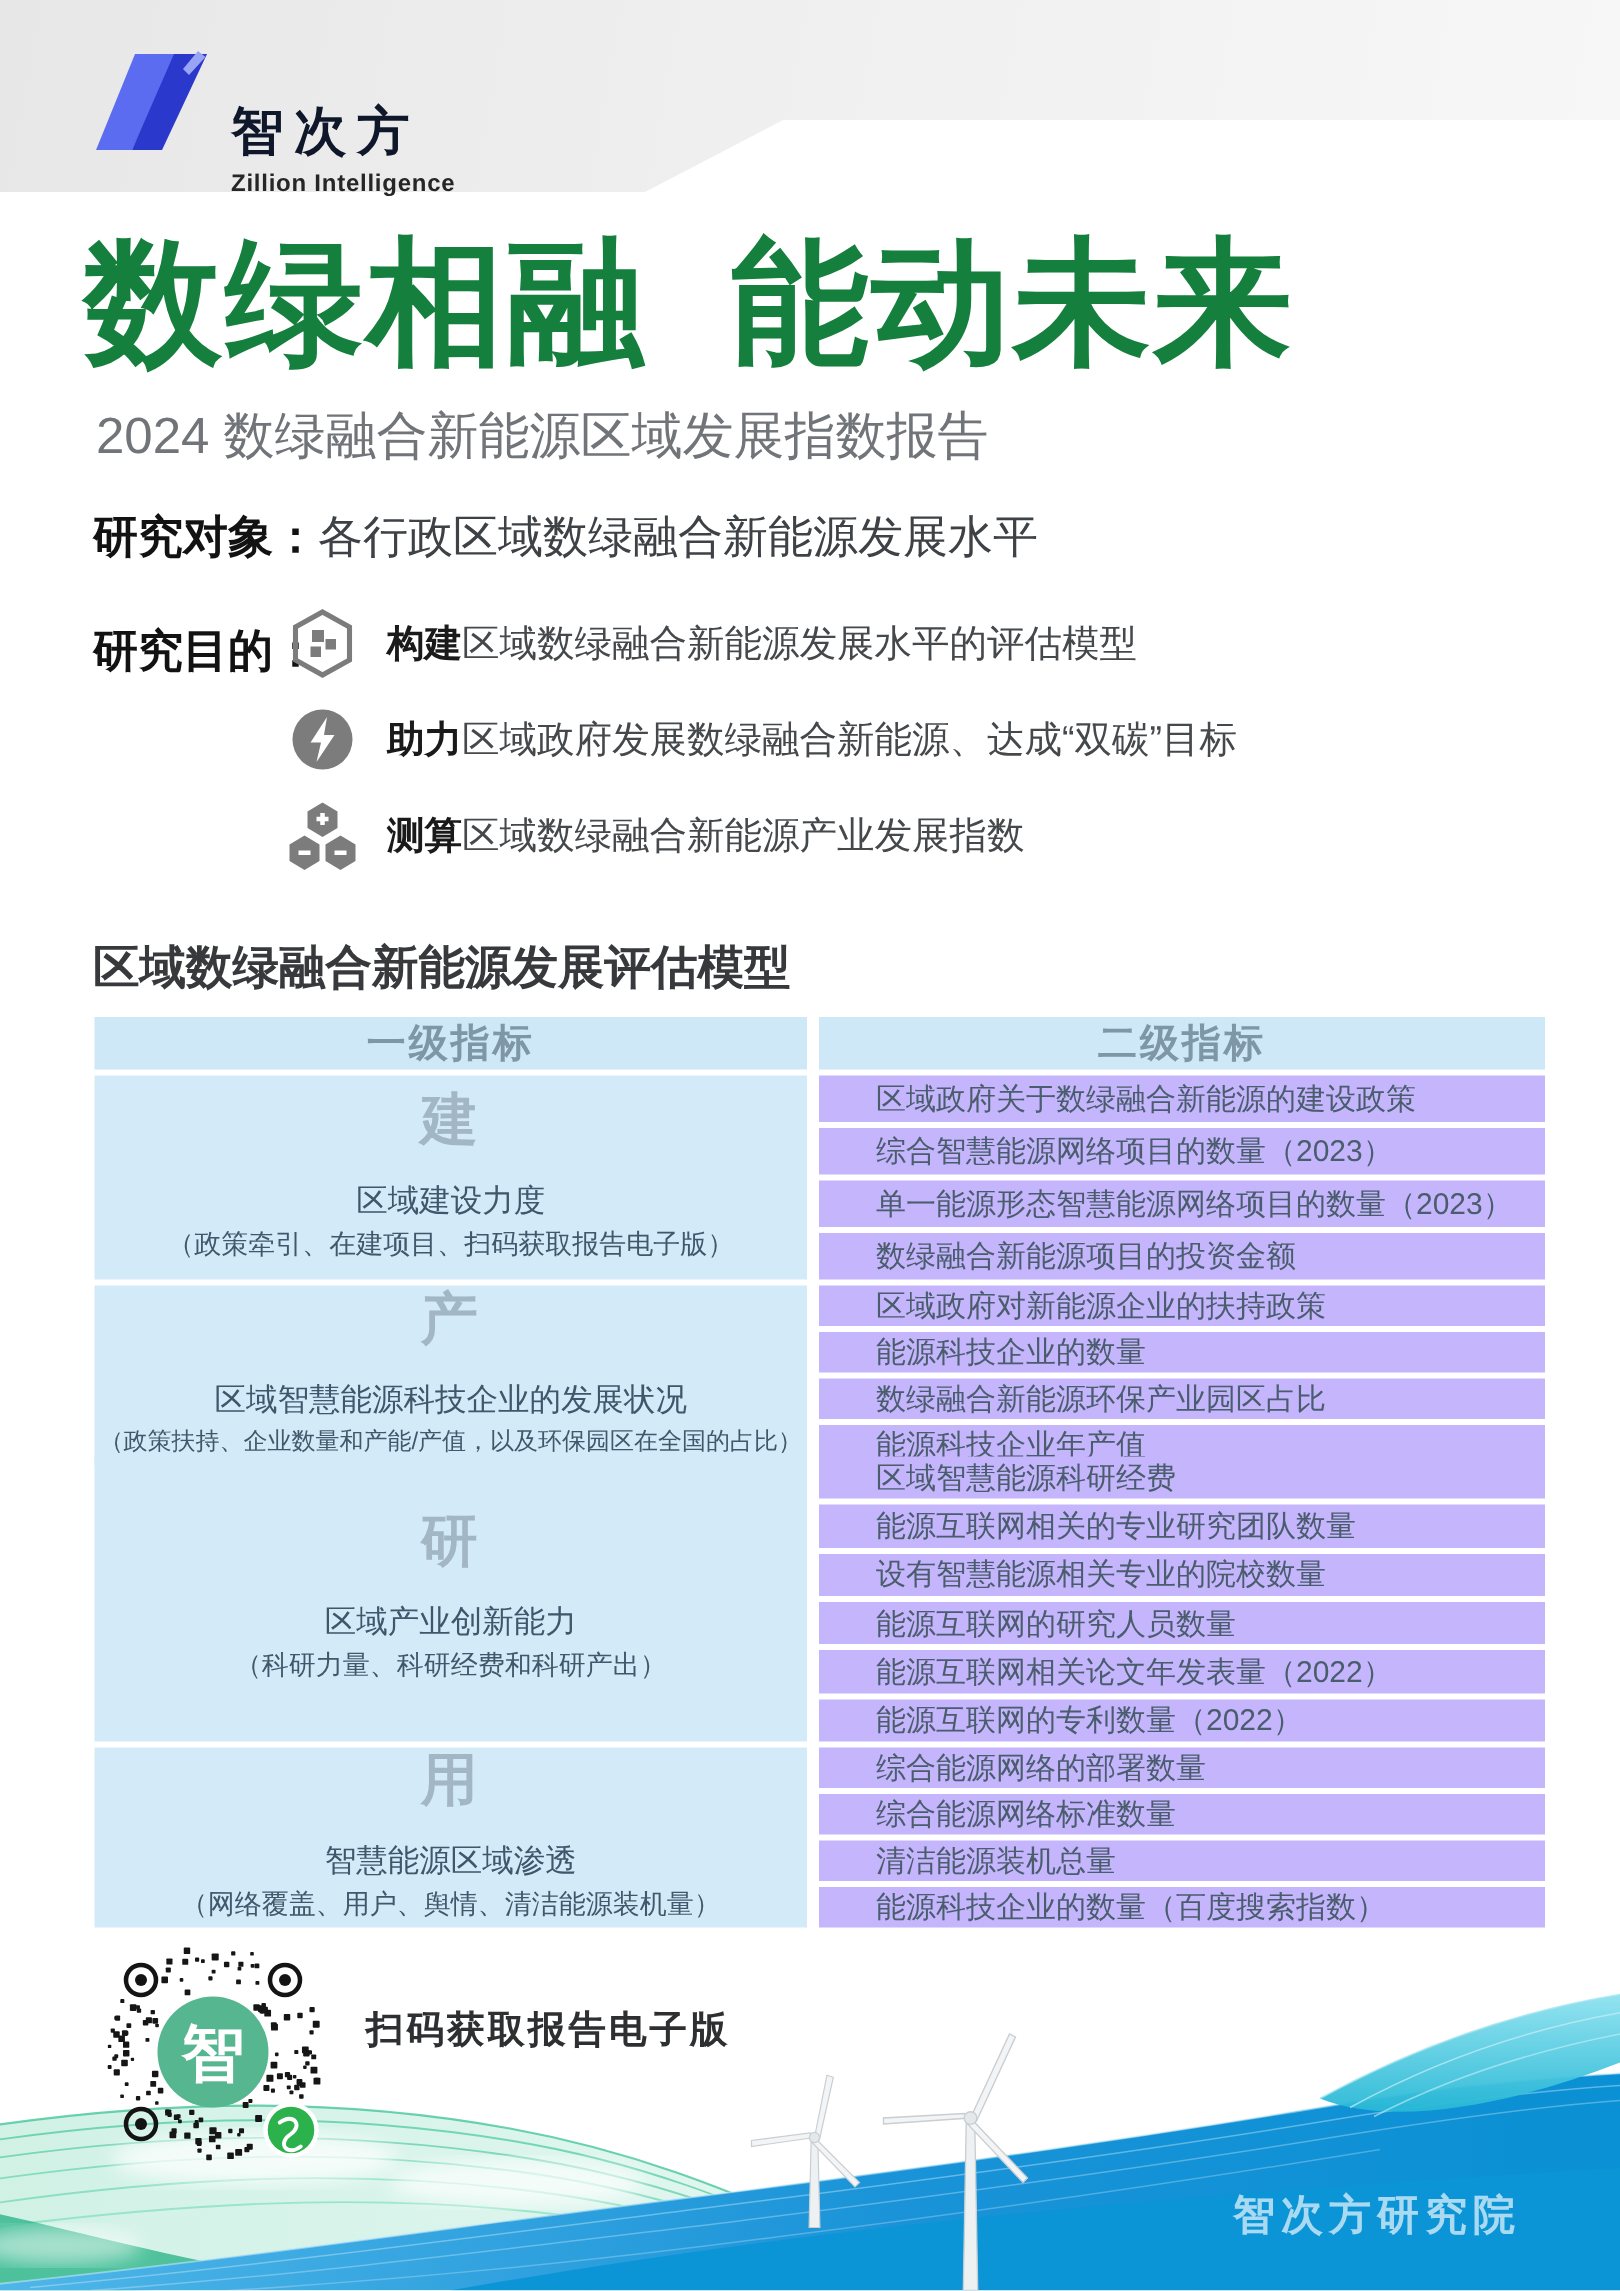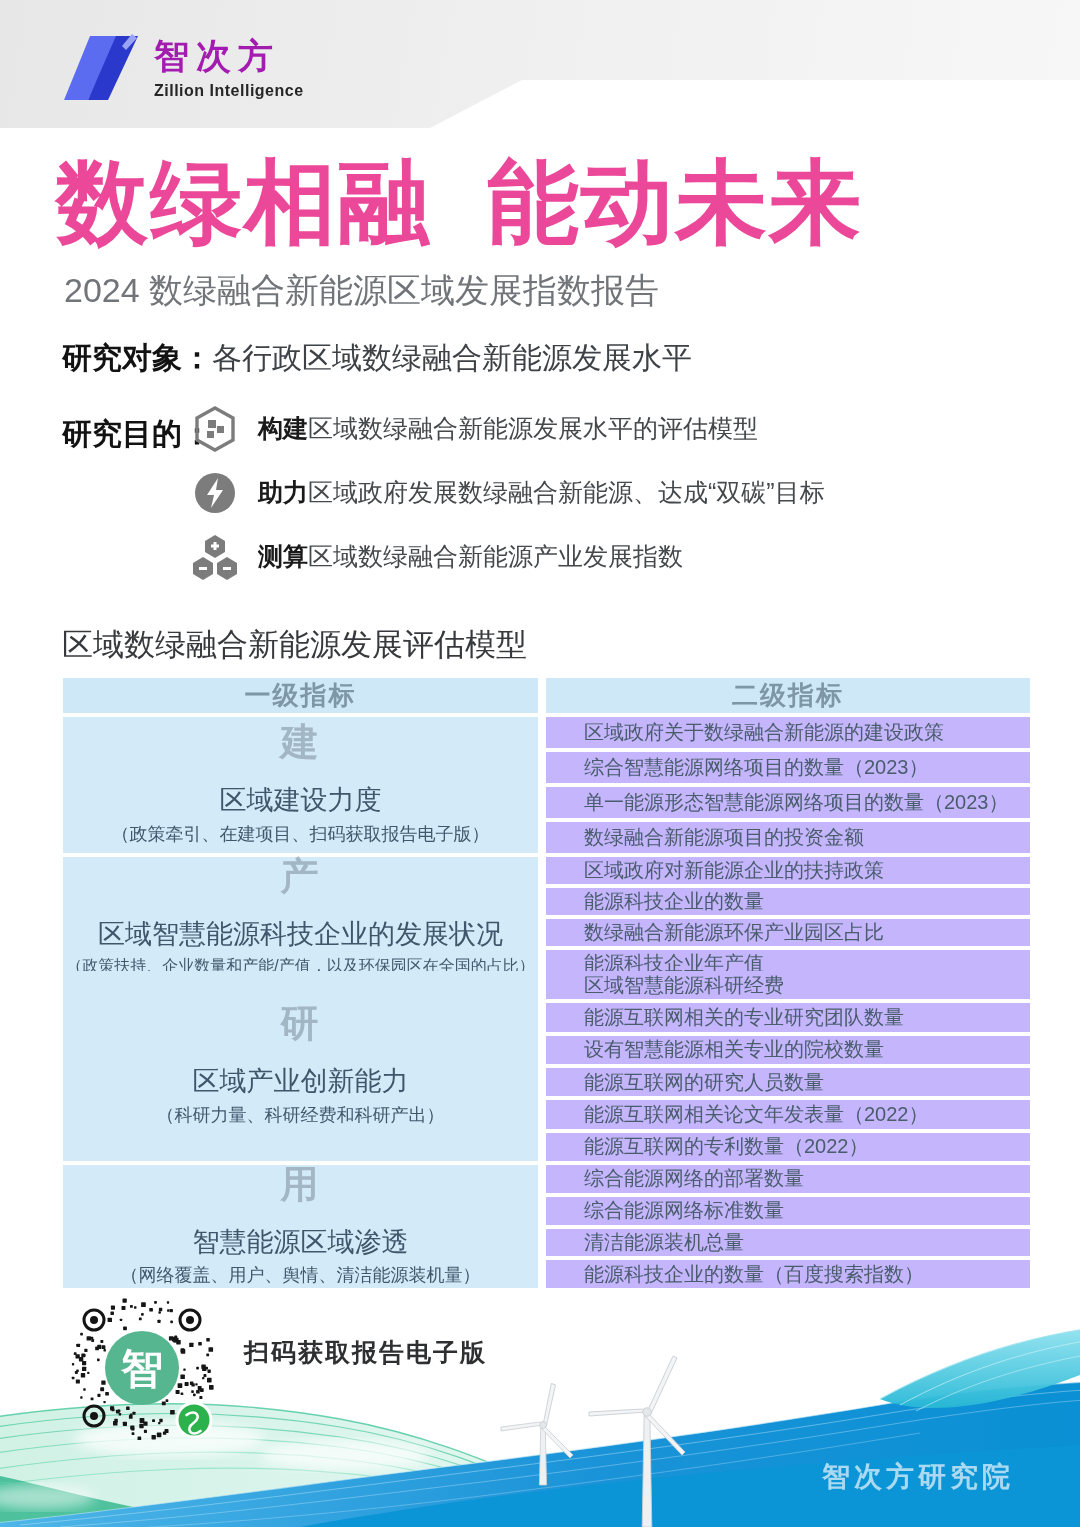--- a/index.html
+++ b/index.html
@@ -9,50 +9,50 @@
 
   
   .top-band{position:absolute;left:0;top:0;width:1080px;height:128px;
     background:linear-gradient(100deg,#e7e7e8 0%,#efefef 45%,#f7f7f8 100%);
     clip-path:polygon(0 0,1080px 0,1080px 80px,522px 80px,430px 128px,0 128px);}
 
   
   .logo{position:absolute;left:60px;top:30px;display:flex;align-items:flex-start;gap:14px;}
   .logo-mark{width:80px;height:76px;}
   .logo-text-wrap{padding-top:8px;}
-  .logo-name{font-size:35px;font-weight:800;color:#a21caf;letter-spacing:7px;line-height:1;}
+  .logo-name{font-size:35px;font-weight:800;color:#0f172a;letter-spacing:7px;line-height:1;margin-top:32px;}
   .logo-tagline{font-size:16px;font-weight:700;color:#262626;margin-top:9px;letter-spacing:.5px;}
 
   
   .hero-title{position:absolute;left:56px;top:152px;font-size:92px;font-weight:900;
-    color:#ec4899;letter-spacing:2px;white-space:pre;line-height:1.1;}
+    color:#15803d;letter-spacing:2px;white-space:pre;line-height:1.1;}
   .hero-subtitle{position:absolute;left:64px;top:268px;font-size:34px;font-weight:500;color:#717579;}
 
   
   .ro{position:absolute;left:62px;top:338px;font-size:30px;white-space:nowrap;}
   .lbl{font-weight:800;color:#121212;}
   .ro-val{font-weight:400;color:#3e4246;}
   .rp-label{position:absolute;left:62px;top:414px;font-size:30px;}
   .rp-list{position:absolute;left:192px;top:404px;display:flex;flex-direction:column;gap:15px;}
   .rp-item{display:flex;align-items:center;gap:20px;height:49px;}
   .rp-icon{width:46px;height:46px;flex:0 0 46px;}
   .rp-text{font-size:25px;color:#46494c;}
   .rp-kw{font-weight:800;color:#1a1a1a;}
 
   
-  .model-title{position:absolute;left:62px;top:624px;font-size:31px;font-weight:400;color:#37393c;}
+  .model-title{position:absolute;left:62px;top:624px;font-size:31px;font-weight:700;color:#37393c;}
   .tbl{position:absolute;left:63px;top:678px;width:967px;}
   .tbl-head{display:grid;grid-template-columns:475px 484px;column-gap:8px;height:34px;margin-bottom:5px;}
   .th{background:#cfe8f7;display:flex;align-items:center;justify-content:center;
       font-size:26px;font-weight:700;color:#7e96a6;letter-spacing:2px;}
   .grp{display:grid;grid-template-columns:475px 484px;column-gap:8px;margin-bottom:4px;}
   .g0{height:136px;} .g1{height:110px;} .g2{height:190px;} .g3{height:110px;}
   .cell-l{background:#d3eaf8;display:flex;flex-direction:column;align-items:center;justify-content:center;text-align:center;}
   .g-letter{font-size:38px;font-weight:800;color:#a3b6c4;line-height:1;margin-bottom:20px;letter-spacing:2px;}
-  .g-name{font-size:27px;color:#3f566b;line-height:1.45;}
+  .g-name{font-size:21px;color:#3f566b;line-height:1.45;}
   .g-detail{font-size:18px;color:#41586c;line-height:1.45;}
   .g1 .g-detail{font-size:16px;}
   .cell-r{display:flex;flex-direction:column;gap:4px;}
   .ind{background:#c4b5fd;flex:1;display:flex;align-items:center;padding-left:38px;
        font-size:20px;color:#4a5d6d;}
 
   
   .qr{position:absolute;left:66px;top:1292px;width:152px;height:152px;}
   .qr-caption{position:absolute;left:244px;top:1336px;font-size:25px;font-weight:600;color:#2d2f31;letter-spacing:2px;}
   .waves{position:absolute;left:0;top:1327px;width:1080px;height:200px;}

